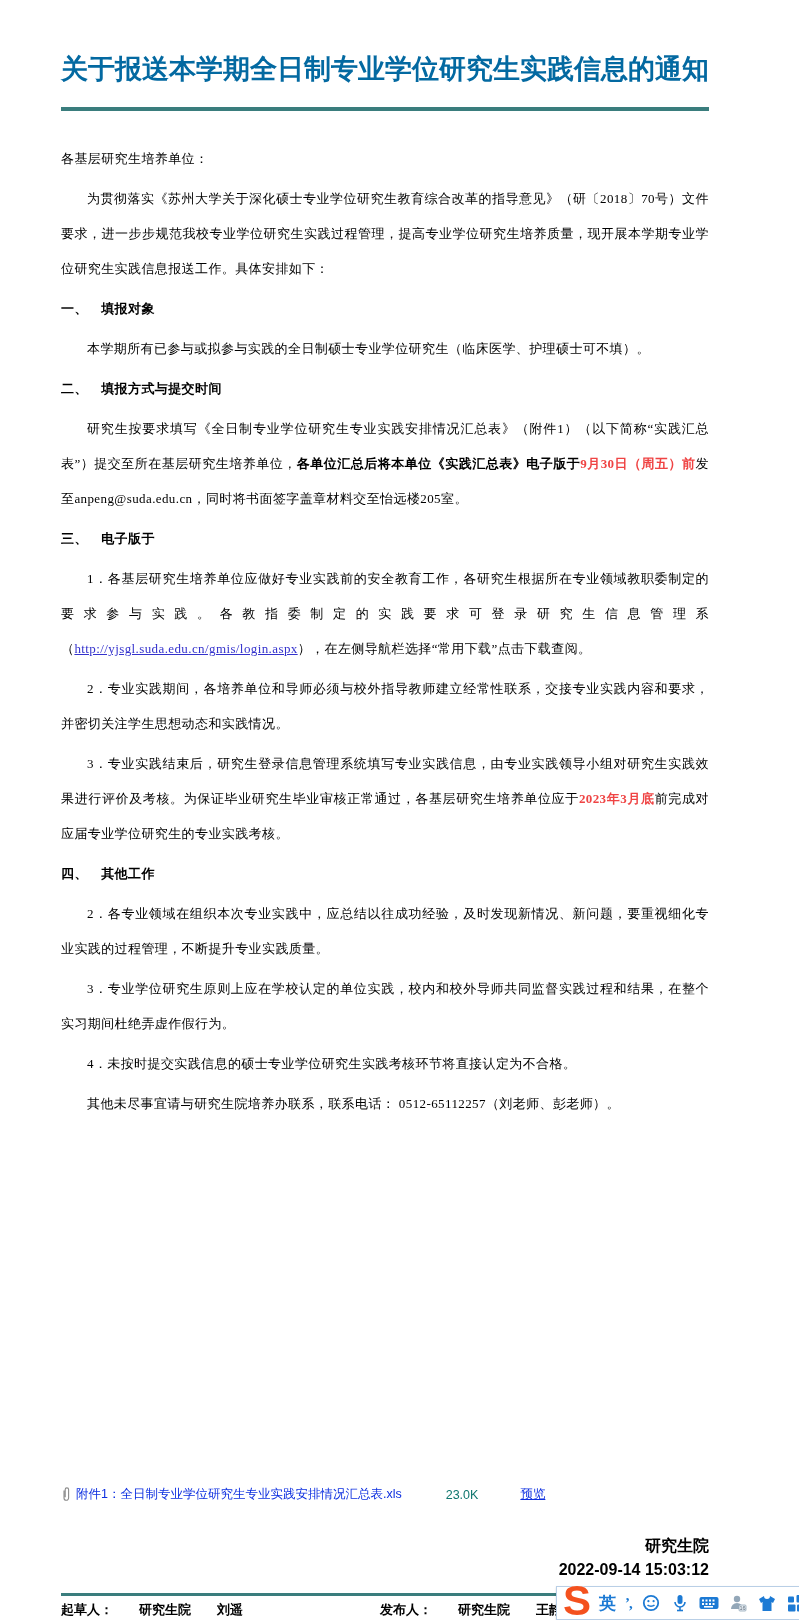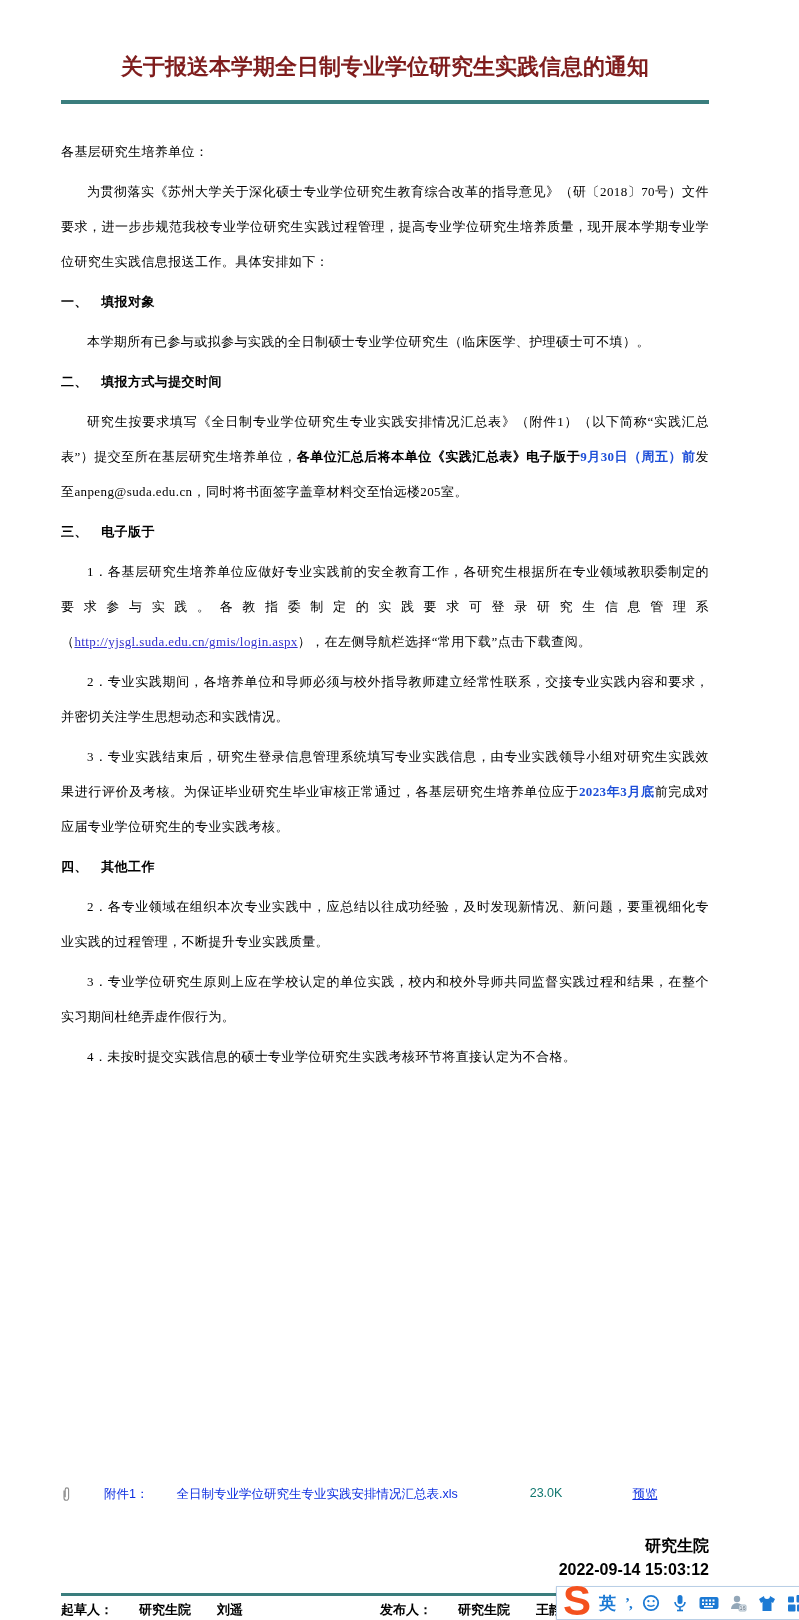--- a/index.html
+++ b/index.html
@@ -1,35 +1,35 @@
 <!DOCTYPE html>
 <html><head>
 <meta charset="utf-8">
 <style>
   html,body{margin:0;padding:0;background:#fff;}
   .page{position:relative;width:799px;height:1620px;background:#fff;overflow:hidden;
         font-family:"Liberation Serif","DejaVu Serif",serif;color:#000;}
   .content{margin:0 61px;width:648px;}
 
-  .doc-title{padding-top:32px;text-align:center;font-weight:bold;font-size:22px;
-             line-height:39px;color:#7f1d1d;}
+  .doc-title{padding-top:32px;text-align:center;font-weight:bold;font-size:27px;
+             line-height:39px;color:#0369a1;}
   .title-rule{margin-top:9px;height:4px;background:#3a7d7d;}
 
   .doc p{margin:5px 0 0;font-size:13px;line-height:35px;text-align:justify;
          letter-spacing:.4px;}
   .doc .salutation{margin-top:30px;}
   .doc .indent{text-indent:2em;}
   .heading{margin:9px 0 0;font-size:17.5px;line-height:35px;font-weight:bold;
            font-family:"Liberation Sans","DejaVu Sans",sans-serif;}
   .b{font-weight:bold;}
-  .blue{color:#1d4ed8;font-weight:bold;}
+  .blue{color:#ef4444;font-weight:bold;}
   .doc-link{color:#3432cd;text-decoration:underline;cursor:pointer;}
 
-  .attach-row{position:absolute;top:1486px;left:61px;display:flex;align-items:flex-start;
-              font-size:12.5px;font-family:"Liberation Sans","DejaVu Sans",sans-serif;gap:28px;}
+  .attach-row{position:absolute;top:1486px;left:61px;display:flex;align-items:center;
+              font-size:12.5px;font-family:"Liberation Sans","DejaVu Sans",sans-serif;}
   .attach-row .clip{margin-right:5px;display:inline-flex;}
   .attach-link{color:#0d2fe0;cursor:pointer;}
   .attach-size{color:#0f766e;margin-left:44px;}
   .attach-preview{color:#0d2fe0;text-decoration:underline;margin-left:42px;cursor:pointer;}
 
   .signature{position:absolute;top:1534px;right:90px;text-align:right;font-weight:bold;
              font-size:16px;line-height:24px;font-family:"Liberation Sans","DejaVu Sans",sans-serif;}
   .bottom-rule{position:absolute;top:1593px;left:61px;width:648px;height:3px;background:#3a7d7d;}
 
   .footer-row{position:absolute;top:1600px;left:61px;width:700px;display:flex;
@@ -72,20 +72,21 @@
       <p class="heading">三、　电子版于</p>
       <p class="indent"><span>1．各基层研究生培养单位应做好专业实践前的安全教育工作，各研究生根据所在专业领域教职委制定的要求参与实践。各教指委制定的实践要求可登录研究生信息管理系（</span><span class="doc-link">http://yjsgl.suda.edu.cn/gmis/login.aspx</span><span>），在左侧导航栏选择“常用下载”点击下载查阅。</span></p>
       <p class="indent">2．专业实践期间，各培养单位和导师必须与校外指导教师建立经常性联系，交接专业实践内容和要求，并密切关注学生思想动态和实践情况。</p>
       <p class="indent"><span>3．专业实践结束后，研究生登录信息管理系统填写专业实践信息，由专业实践领导小组对研究生实践效果进行评价及考核。为保证毕业研究生毕业审核正常通过，各基层研究生培养单位应于</span><span class="blue">2023年3月底</span><span>前完成对应届专业学位研究生的专业实践考核。</span></p>
 
       <p class="heading">四、　其他工作</p>
       <p class="indent">2．各专业领域在组织本次专业实践中，应总结以往成功经验，及时发现新情况、新问题，要重视细化专业实践的过程管理，不断提升专业实践质量。</p>
       <p class="indent">3．专业学位研究生原则上应在学校认定的单位实践，校内和校外导师共同监督实践过程和结果，在整个实习期间杜绝弄虚作假行为。</p>
       <p class="indent">4．未按时提交实践信息的硕士专业学位研究生实践考核环节将直接认定为不合格。</p>
 
+      <p class="indent">其他未尽事宜请与研究生院培养办联系，联系电话： 0512-65112257（刘老师、彭老师）。</p>
     </div>
   </div>
 
   <div class="attach-row">
     <span class="clip">
         <svg width="10" height="17" viewBox="0 0 10 17">
           <path d="M3 4.5 L3 12 a2.3 2.3 0 0 0 4.6 0 L7.6 3.6 a1.7 1.7 0 0 0 -3.4 0 L4.2 11.2" fill="none" stroke="#8a8a8a" stroke-width="1.1"></path>
         </svg>
       </span>
     <span class="attach-link">附件1：</span>

